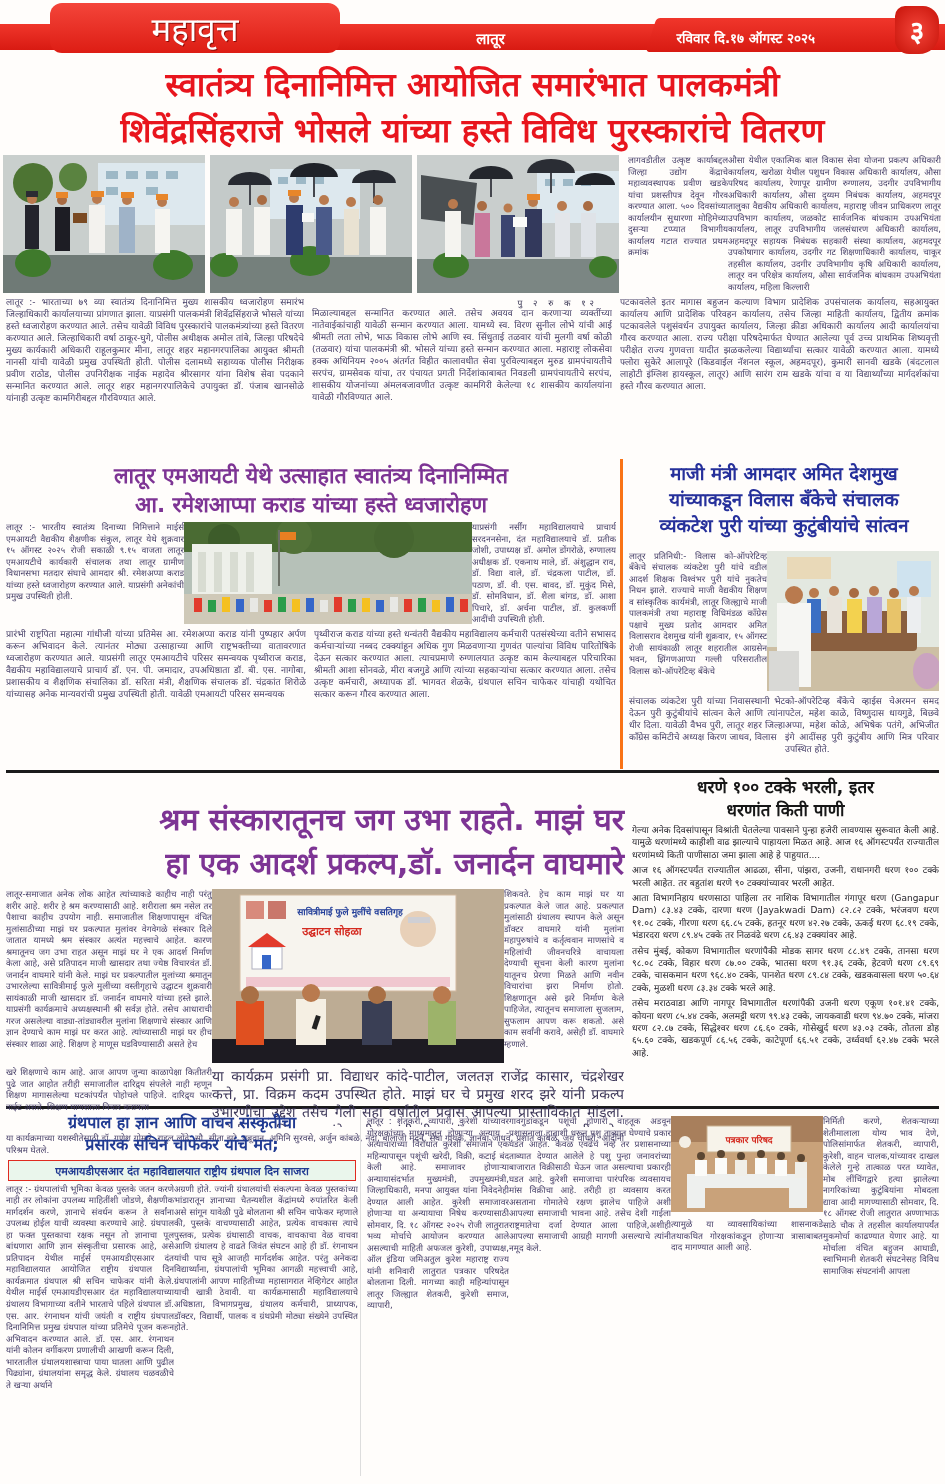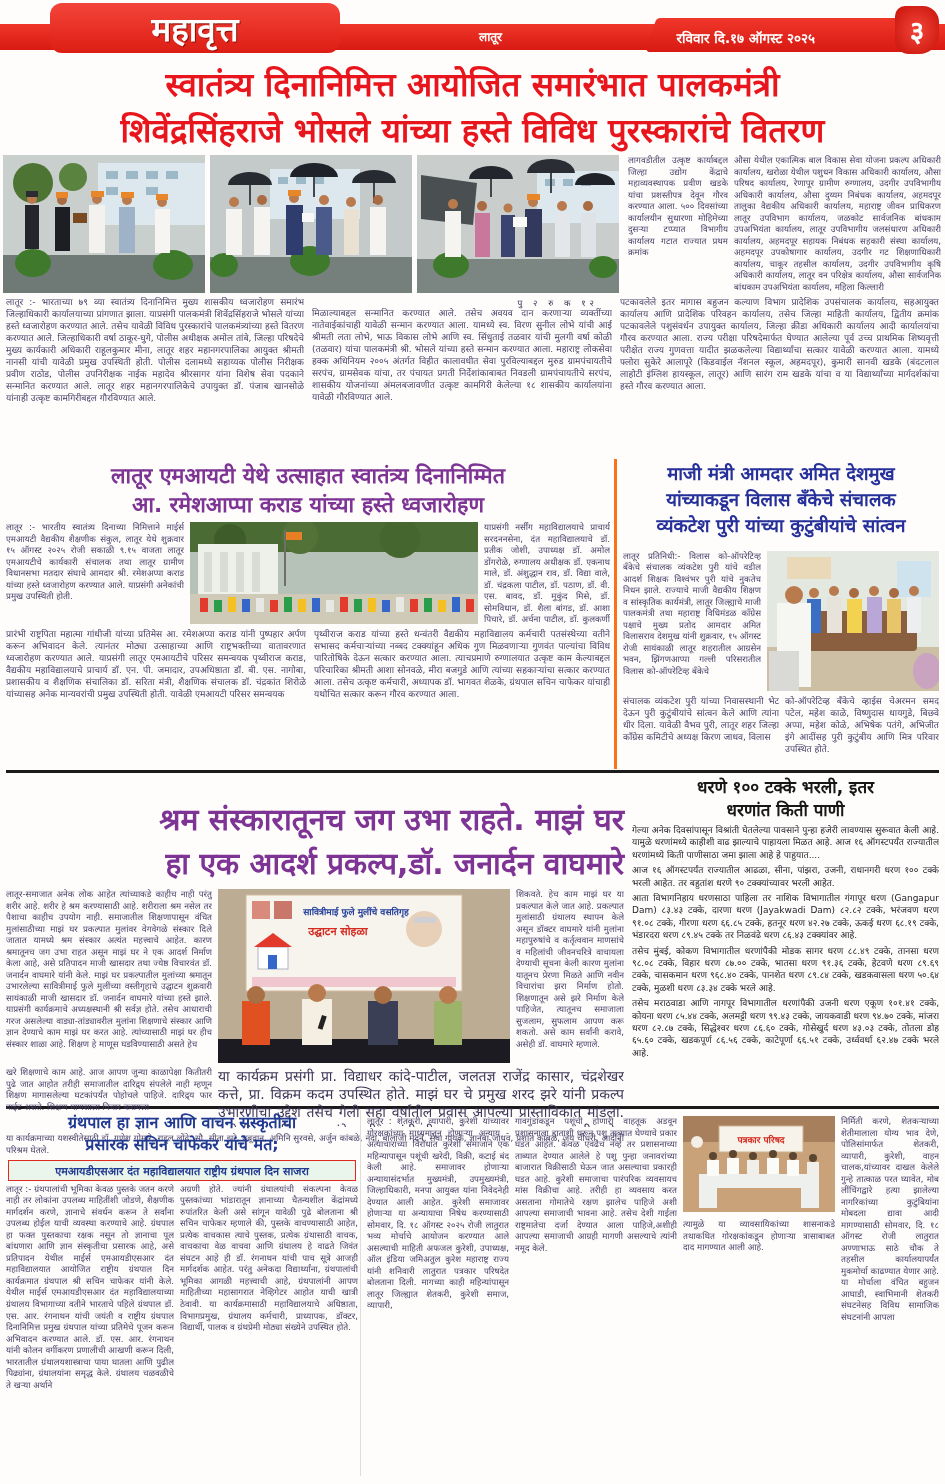--- a/index.html
+++ b/index.html
@@ -6,40 +6,40 @@
   .page{width:945px;height:1484px;background:#fffdfb;margin:0 auto;position:relative;
         font-family:"DejaVu Sans","Liberation Sans",sans-serif;overflow:hidden;color:#3a3356;}
   .clip{overflow:hidden;}
   .jtext{font-size:9px;line-height:1.33;text-align:justify;color:#443d66;}
   .jtext-sm{font-size:8.6px;line-height:1.34;text-align:justify;color:#443d66;}
   
   .masthead{height:58px;position:relative;}
   .mast-ribbon{position:absolute;left:0;right:0;top:24px;height:26px;background:linear-gradient(#f0362b,#d81a12);}
   .mast-logo{position:absolute;left:50px;top:3px;width:290px;height:50px;background:linear-gradient(#f4453a,#dd1d14);
              border-radius:12px;display:flex;align-items:center;justify-content:center;
-             color:#fff;font-size:33px;font-weight:bold;text-shadow:1px 1px 0 #8c0c06;}
-  .mast-city{position:absolute;left:0;right:0;top:28px;text-align:center;color:#fff;font-size:12px;font-weight:bold;padding-left:36px;}
+             color:#fff;font-size:33px;font-weight:normal;text-shadow:1px 1px 0 #8c0c06;}
+  .mast-city{position:absolute;left:0;right:0;top:28px;text-align:center;color:#fff;font-size:15px;font-weight:bold;padding-left:36px;}
   .mast-date{position:absolute;right:130px;top:29px;color:#fff;font-size:13.5px;font-weight:bold;}
   .mast-flag{position:absolute;right:34px;top:18px;width:260px;height:34px;background:linear-gradient(#f0362b,#d81a12);
              transform:skewX(-18deg);border-radius:4px;}
   .mast-page{position:absolute;right:6px;top:6px;width:44px;height:48px;background:radial-gradient(#f4453a,#c61208);
              border-radius:10px 16px 20px 14px;display:flex;align-items:center;justify-content:center;
              color:#fff;font-size:28px;font-weight:bold;}
   
   .h-lead{color:#e8151d;text-align:center;font-weight:bold;font-size:33px;line-height:1.38;padding-top:4px;}
   .h-purple{color:#7d3494;text-align:center;font-weight:bold;font-size:21.5px;line-height:1.35;}
   .h-navy{color:#26309b;text-align:center;font-weight:bold;font-size:18.5px;line-height:1.4;}
   .h-purple-big{color:#7d3494;text-align:right;font-weight:bold;font-size:30px;line-height:1.45;margin-top:22px;}
   .h-black{color:#171717;text-align:center;font-weight:bold;font-size:17px;line-height:1.35;}
   .h-navy-sm{color:#203a92;text-align:center;font-weight:bold;font-size:16px;line-height:1.4;}
   .h-red{color:#e8151d;text-align:center;font-weight:bold;font-size:26px;line-height:1.55;}
   
   .rule{height:3px;background:#1b1b1b;margin:1px 6px;}
   .row{display:flex;}
-  .gap6{gap:6px;} .gap8{gap:8px;}
+  .gap6{} .gap8{gap:8px;}
   .photo-strip{display:flex;gap:5px;padding:2px 3px;}
   .jump-mark{font-size:8.5px;letter-spacing:4px;text-align:right;color:#33304e;padding-right:14px;}
   .subhead-box{border:1.5px solid #e02a20;background:#eaf6ec;color:#203a92;font-weight:bold;
                font-size:11px;text-align:center;padding:2px 19px;margin:3px 2px;}
   .dams-body p{margin:0 0 3px 0;font-size:9px;line-height:1.38;text-align:justify;color:#24222a;}
   .caption-ital{font-size:14px;color:#3c3658;text-align:justify;line-height:1.3;}
   svg text{font-family:"DejaVu Sans",sans-serif;}
 </style>
 </head>
 <body>

